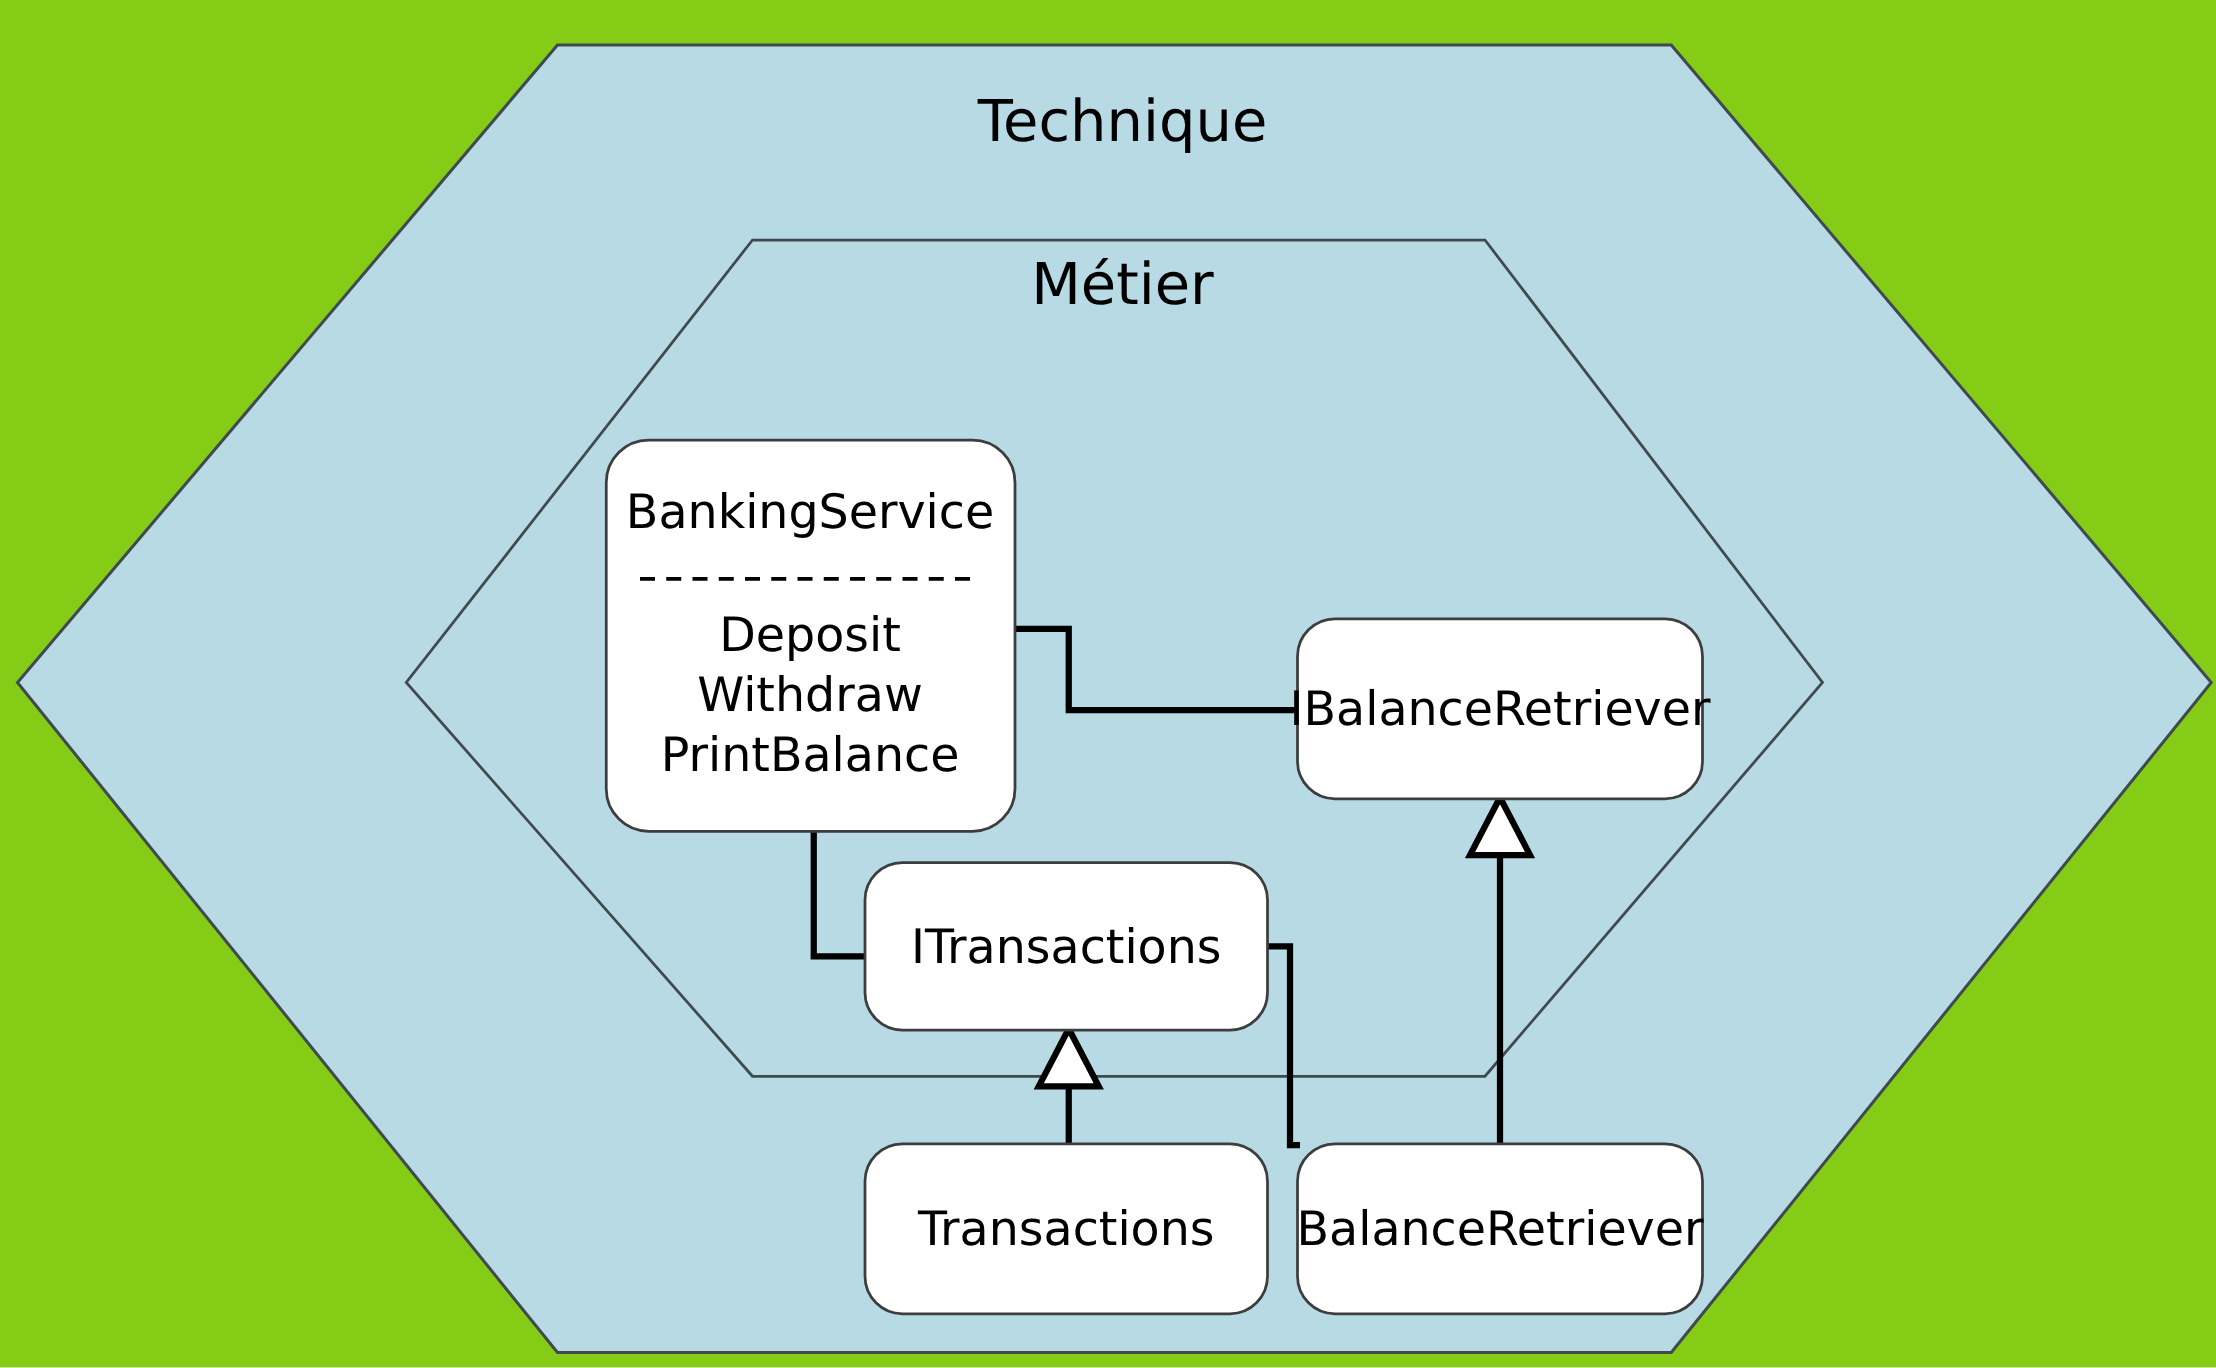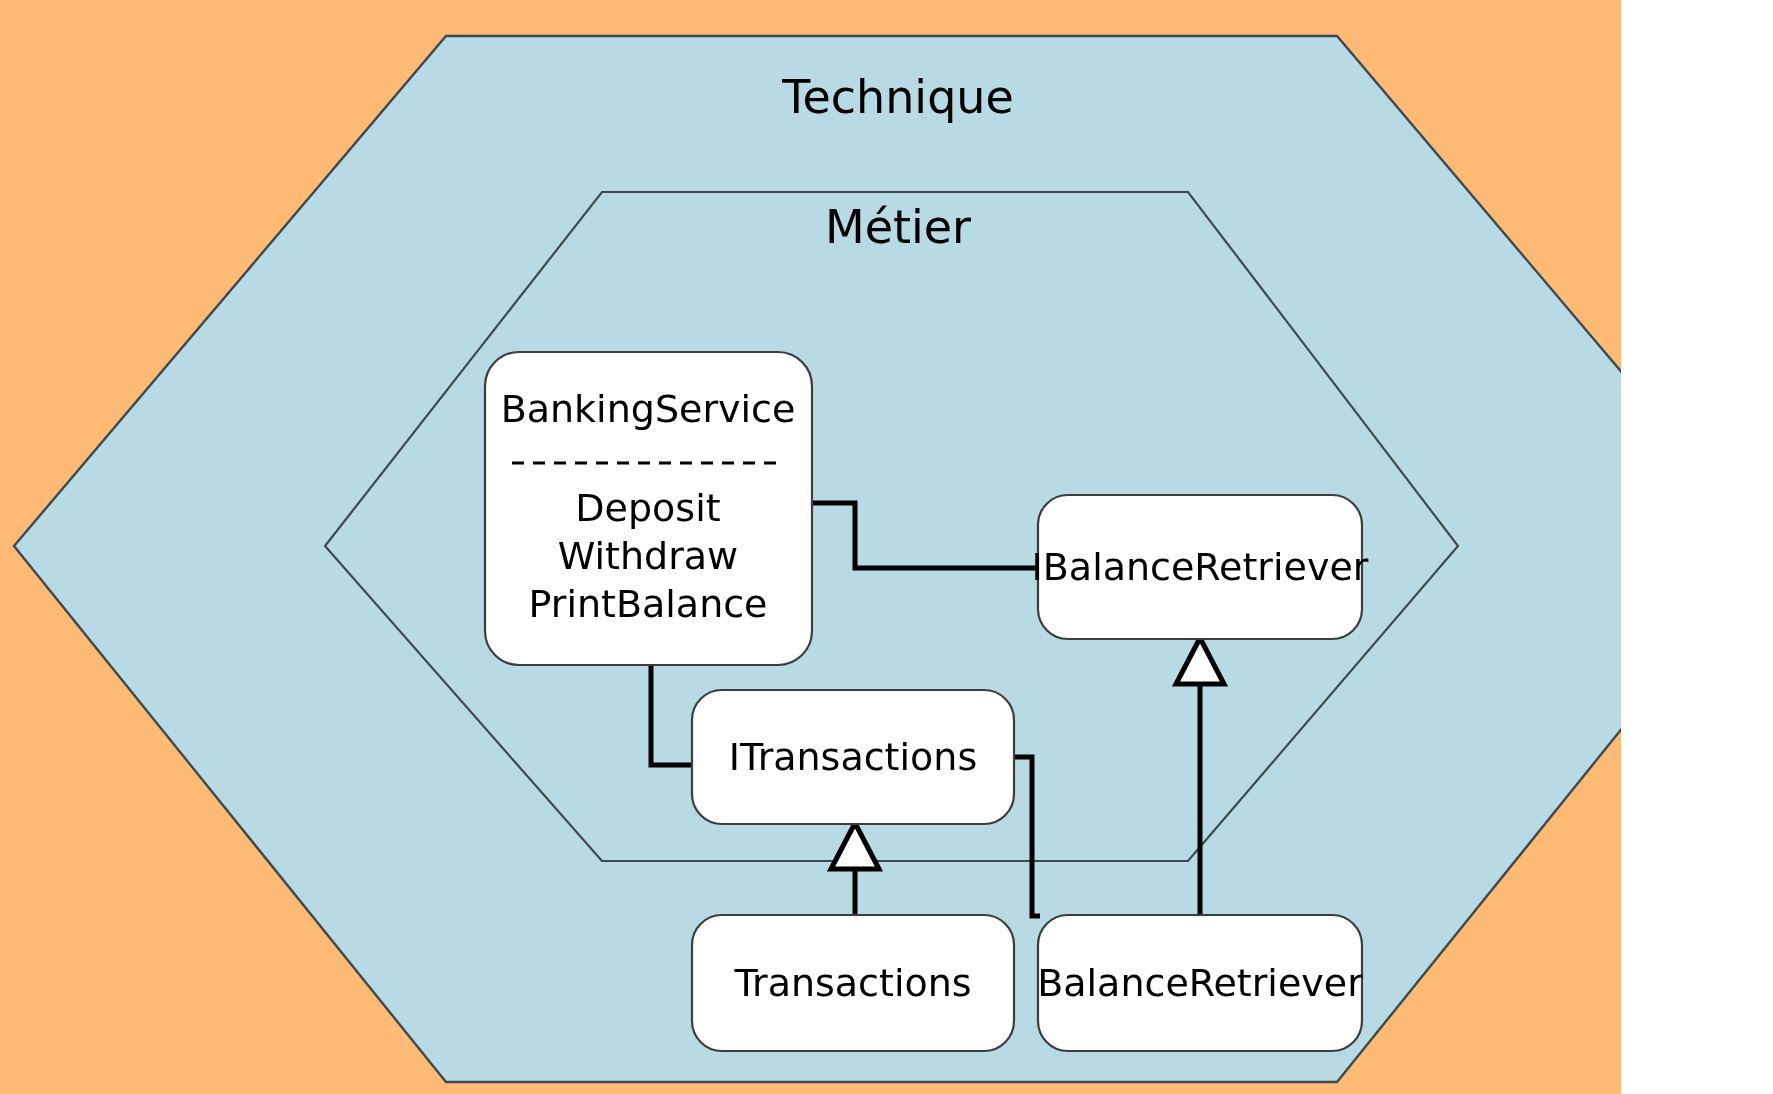--- a/index.html
+++ b/index.html
@@ -5,23 +5,23 @@
   html, body {
     margin: 0;
     padding: 0;
     background: #ffffff;
   }
   body {
     font-family: "DejaVu Sans", sans-serif;
   }
   #stage {
     position: relative;
-    width: 1621px;
+    width: 1773px;
     height: 1094px;
-    background: #fdba74;
+    background: #84cc16;
     overflow: hidden;
   }
   #diagram-svg {
     position: absolute;
     left: 0;
     top: 0;
     width: 1773px;
     height: 1094px;
   }
   .hex-label {

